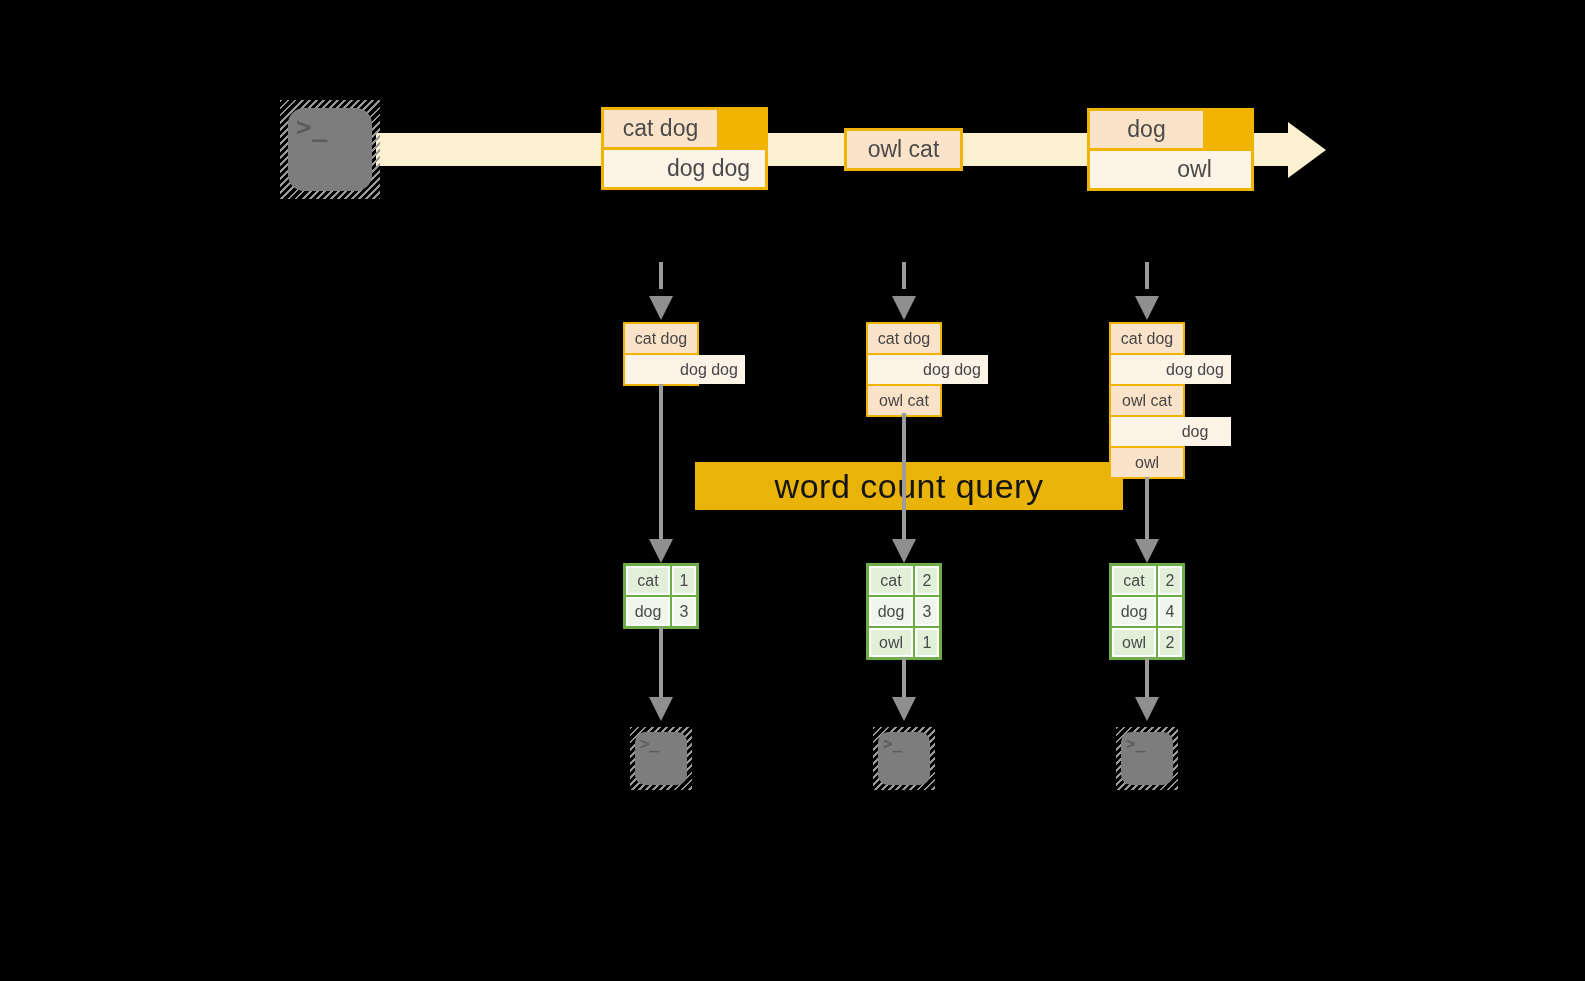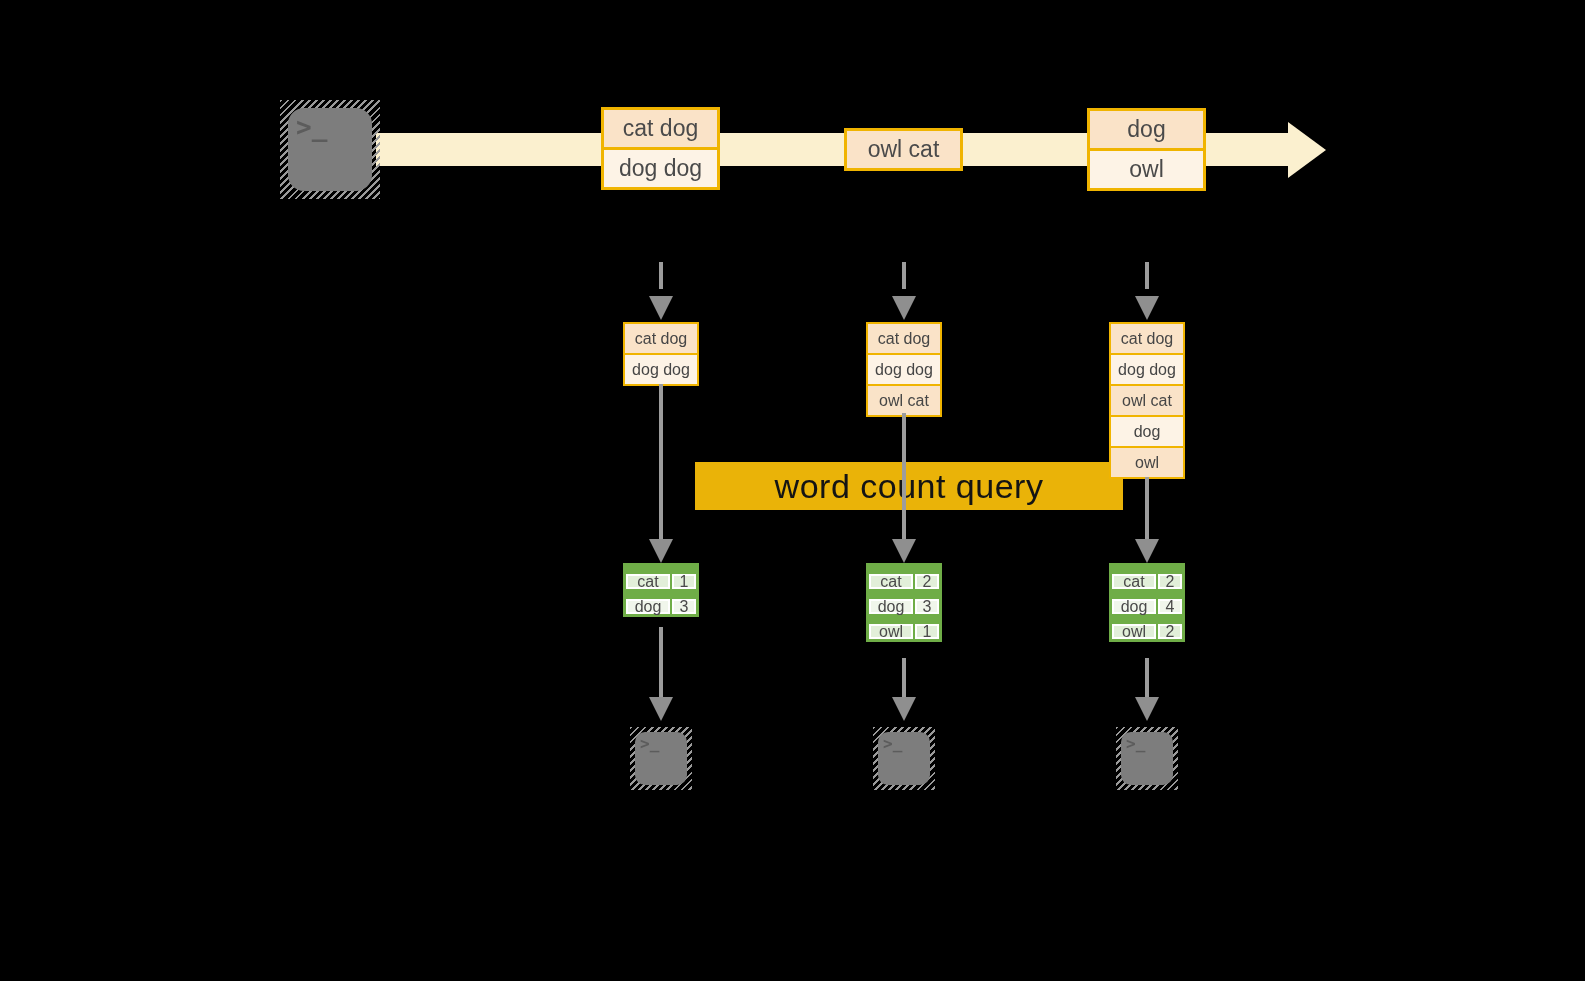--- a/index.html
+++ b/index.html
@@ -11,21 +11,21 @@
   .band-head{position:absolute;left:1288px;top:122px;width:0;height:0;z-index:0;
              border-top:28px solid transparent;border-bottom:28px solid transparent;
              border-left:38px solid #fbf0cf;}
 
   
   .obox{position:absolute;box-sizing:border-box;border:3px solid #f0b400;z-index:2;background:#f0b400;}
   .orow{display:flex;align-items:center;justify-content:center;color:#4a4a4a;}
   .orow + .orow{margin-top:3px;}
   .big .orow{height:37px;font-size:23px;width:113px;}
   .fill-a{background:#fae3c8;}
-  .fill-b{background:#fdf3e6;}
+  .fill-b{background:#fdf3e6;padding-left:48px;}
 
   
   .stack{position:absolute;box-sizing:border-box;width:76px;border:2px solid #f0b400;
          background:#f0b400;z-index:3;}
   .stack .srow{height:29px;font-size:16px;width:72px;display:flex;align-items:center;justify-content:center;}
   .stack .srow + .srow{margin-top:2px;}
 
   
   .shaft{position:absolute;width:4px;background:#9c9c9c;z-index:4;}
   .head{position:absolute;width:0;height:0;z-index:4;
@@ -35,22 +35,22 @@
   
   .qlabel{position:absolute;left:695px;top:462px;width:428px;height:48px;background:#eab308;
           z-index:1;display:flex;align-items:center;justify-content:center;
           font-size:34px;color:#141414;letter-spacing:.5px;}
 
   
   .gtable{position:absolute;box-sizing:border-box;width:76px;border:3px solid #6fad47;
           background:#6fad47;z-index:2;}
   .grow{display:flex;}
   .grow + .grow{margin-top:2px;}
-  .gcell{box-sizing:border-box;border:2px solid #fff;height:15px;display:flex;
-         align-items:center;justify-content:center;font-size:16px;color:#4a4a4a;margin-top:8px;}
+  .gcell{box-sizing:border-box;border:2px solid #fff;height:29px;display:flex;
+         align-items:center;justify-content:center;font-size:16px;color:#4a4a4a;}
   .gword{width:44px;}
   .gnum{width:24px;margin-left:2px;}
   .cell-a{background:#e2efd9;}
   .cell-b{background:#f0f6eb;}
 
   
   .term{position:absolute;z-index:2;
         background:repeating-linear-gradient(135deg,#9a9a9a 0 2px,transparent 2px 5px);}
   .term-inner{position:absolute;background:#7d7d7d;display:block;}
   .term-big .term-inner{inset:8px;border-radius:16px;}

